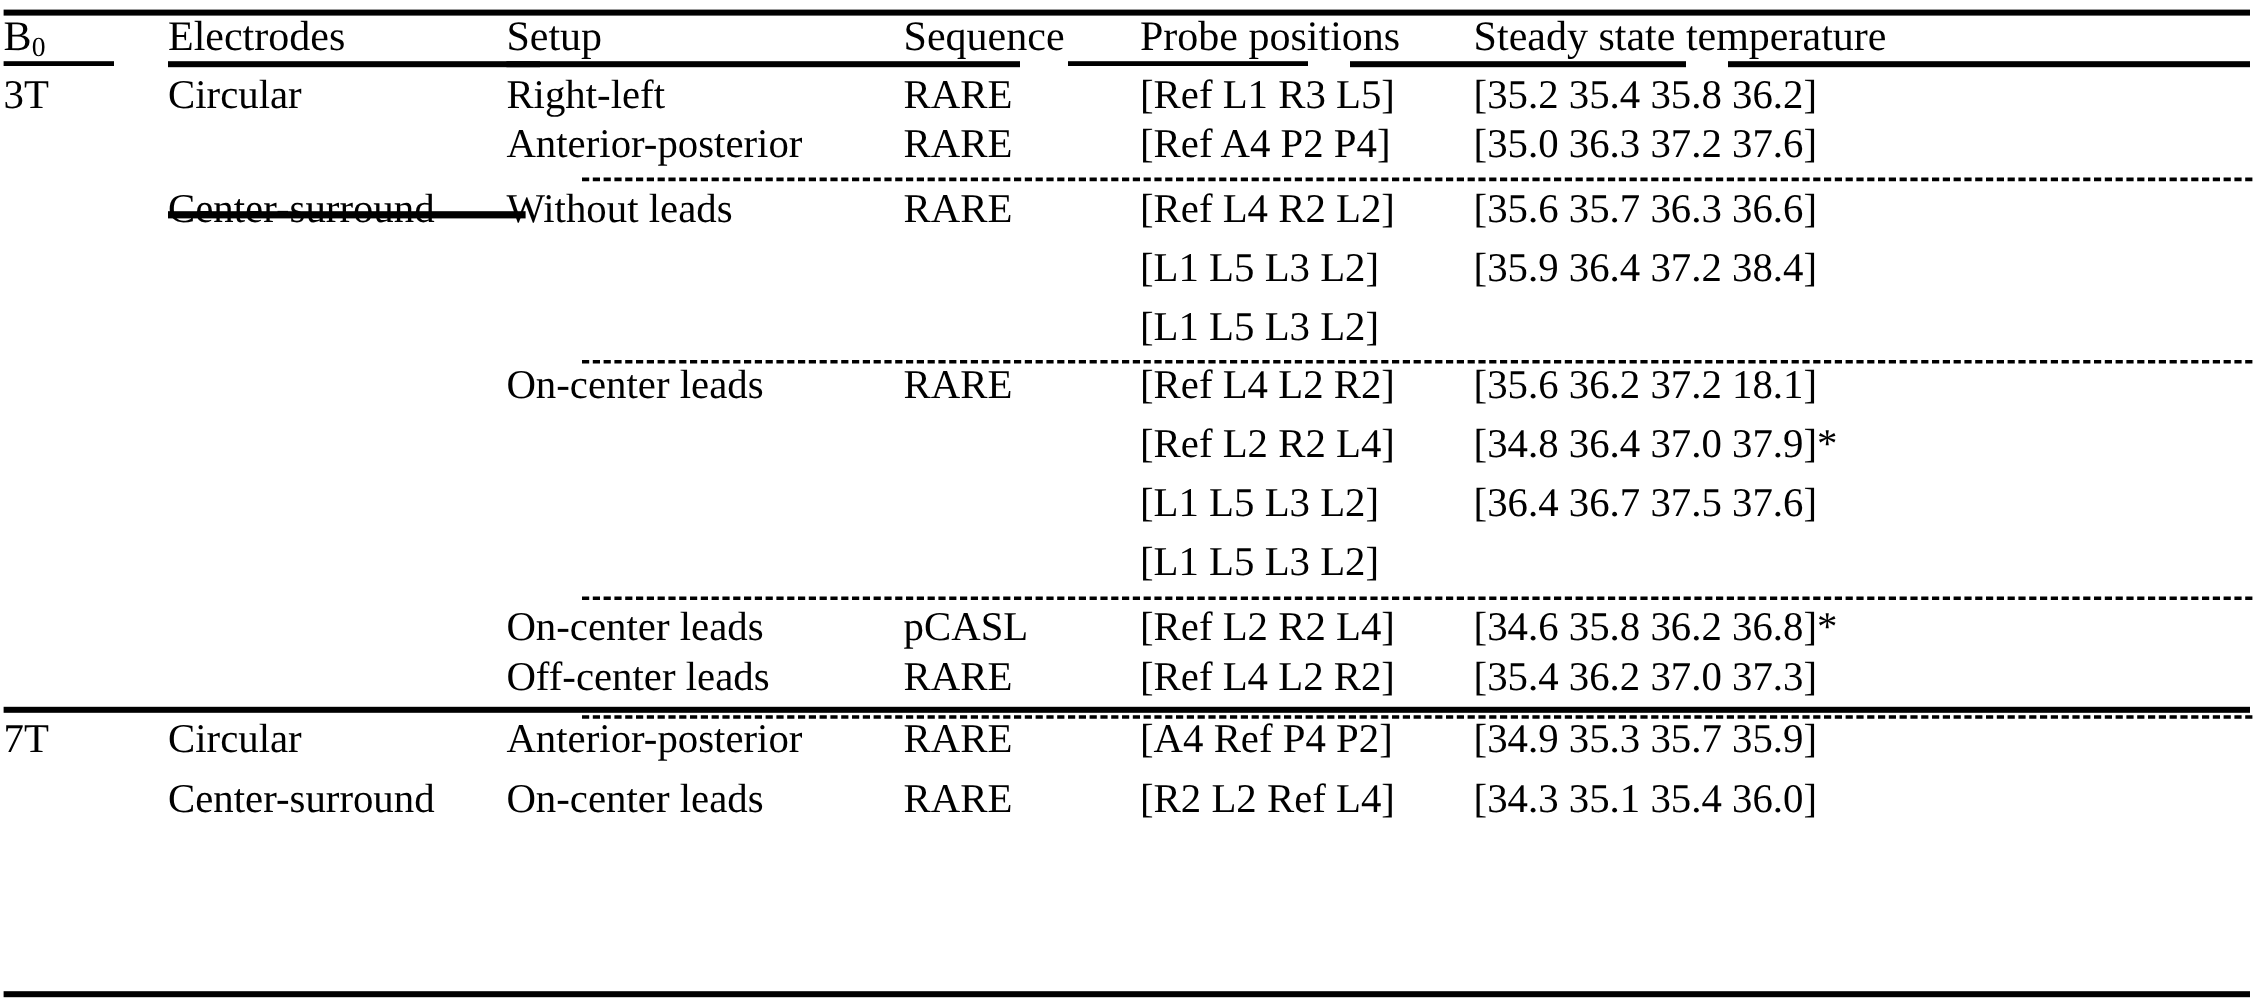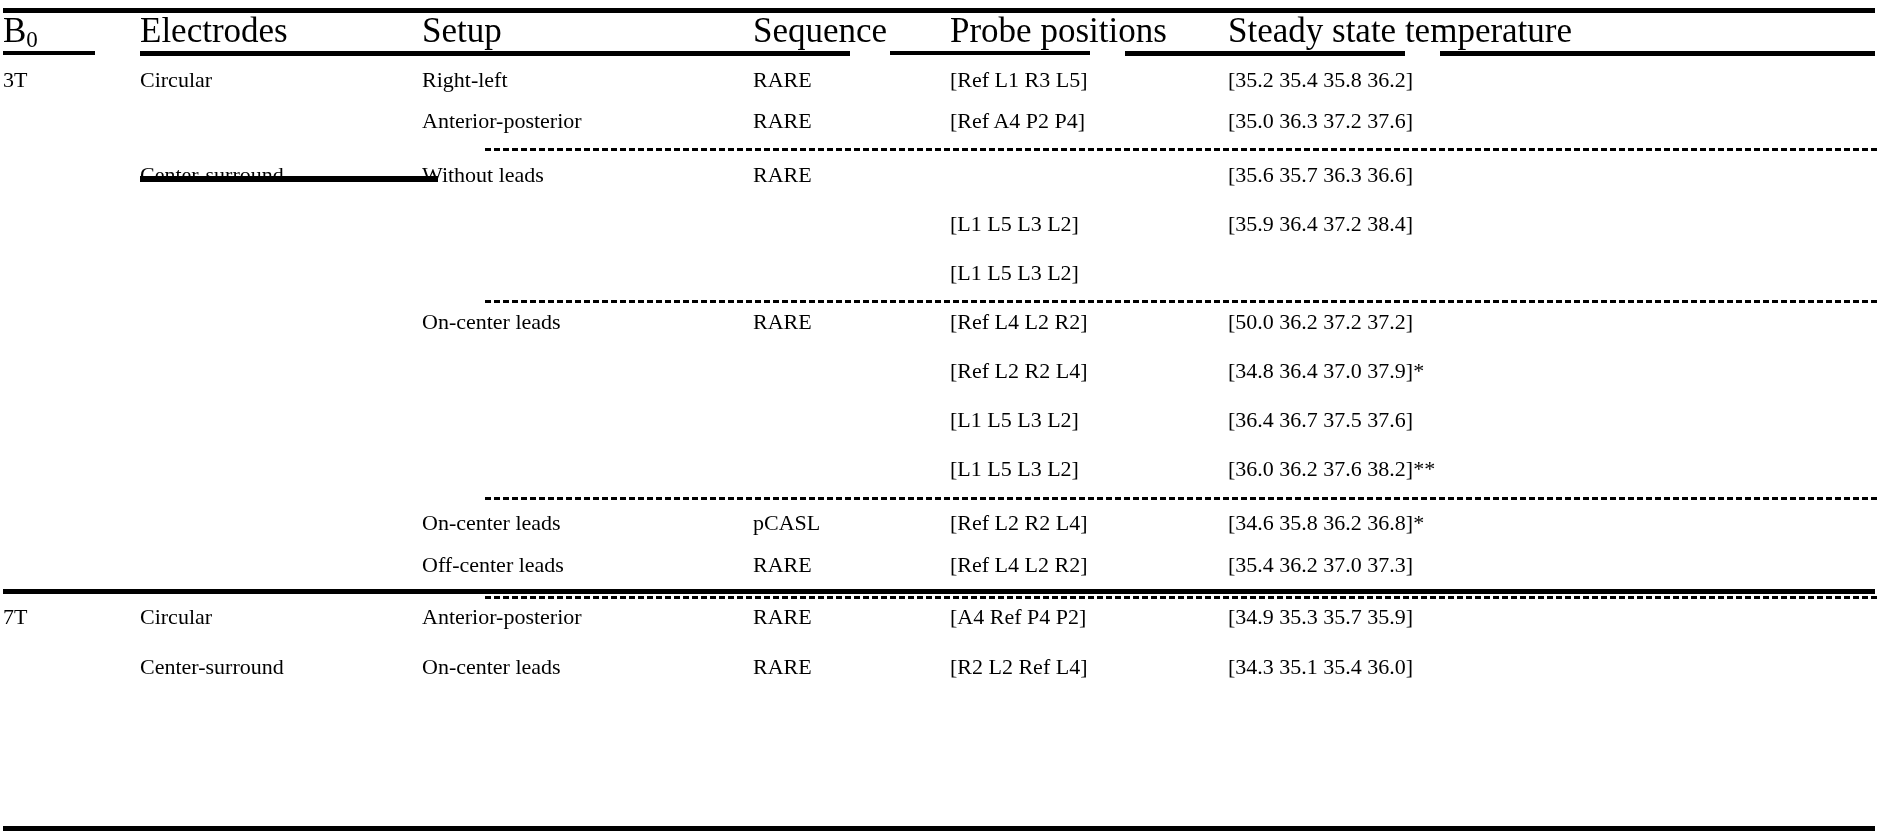--- a/index.html
+++ b/index.html
@@ -50,21 +50,21 @@
   }
   .dash-1 { top: 148px; }
   .dash-2 { top: 300px; }
   .dash-3 { top: 497px; }
   .dash-4 { top: 596px; }
 
   
   .cell {
     position: absolute;
     white-space: nowrap;
-    font-size: 22px;
+    font-size: 34px;
     line-height: 34px;
   }
   .cell.hdr { font-size: 35px; }
   .sub {
     font-size: 23px;
     vertical-align: baseline;
     position: relative;
     top: 5px;
   }
 
@@ -112,40 +112,40 @@
   <div class="cell c-temp" style="top:63px">[35.2 35.4 35.8 36.2]</div>
 
   <div class="cell c-setup" style="top:104px">Anterior-posterior</div>
   <div class="cell c-seq" style="top:104px">RARE</div>
   <div class="cell c-probe" style="top:104px">[Ref A4 P2 P4]</div>
   <div class="cell c-temp" style="top:104px">[35.0 36.3 37.2 37.6]</div>
 
   <div class="cell c-elec" style="top:158px">Center-surround</div>
   <div class="cell c-setup" style="top:158px">Without leads</div>
   <div class="cell c-seq" style="top:158px">RARE</div>
+  <div class="cell c-probe" style="top:158px">[Ref L4 R2 L2]</div>
   <div class="cell c-temp" style="top:158px">[35.6 35.7 36.3 36.6]</div>
 
   <div class="cell c-probe" style="top:207px">[L1 L5 L3 L2]</div>
   <div class="cell c-temp" style="top:207px">[35.9 36.4 37.2 38.4]</div>
 
   <div class="cell c-probe" style="top:256px">[L1 L5 L3 L2]</div>
 
   <div class="cell c-setup" style="top:305px">On-center leads</div>
   <div class="cell c-seq" style="top:305px">RARE</div>
   <div class="cell c-probe" style="top:305px">[Ref L4 L2 R2]</div>
-  <div class="cell c-temp" style="top:305px">[50.0 36.2 37.2 37.2]</div>
+  <div class="cell c-temp" style="top:305px">[35.6 36.2 37.2 18.1]</div>
 
   <div class="cell c-probe" style="top:354px">[Ref L2 R2 L4]</div>
   <div class="cell c-temp" style="top:354px">[34.8 36.4 37.0 37.9]*</div>
 
   <div class="cell c-probe" style="top:403px">[L1 L5 L3 L2]</div>
   <div class="cell c-temp" style="top:403px">[36.4 36.7 37.5 37.6]</div>
 
   <div class="cell c-probe" style="top:452px">[L1 L5 L3 L2]</div>
-  <div class="cell c-temp" style="top:452px">[36.0 36.2 37.6 38.2]**</div>
 
   <div class="cell c-setup" style="top:506px">On-center leads</div>
   <div class="cell c-seq" style="top:506px">pCASL</div>
   <div class="cell c-probe" style="top:506px">[Ref L2 R2 L4]</div>
   <div class="cell c-temp" style="top:506px">[34.6 35.8 36.2 36.8]*</div>
 
   <div class="cell c-setup" style="top:548px">Off-center leads</div>
   <div class="cell c-seq" style="top:548px">RARE</div>
   <div class="cell c-probe" style="top:548px">[Ref L4 L2 R2]</div>
   <div class="cell c-temp" style="top:548px">[35.4 36.2 37.0 37.3]</div>

